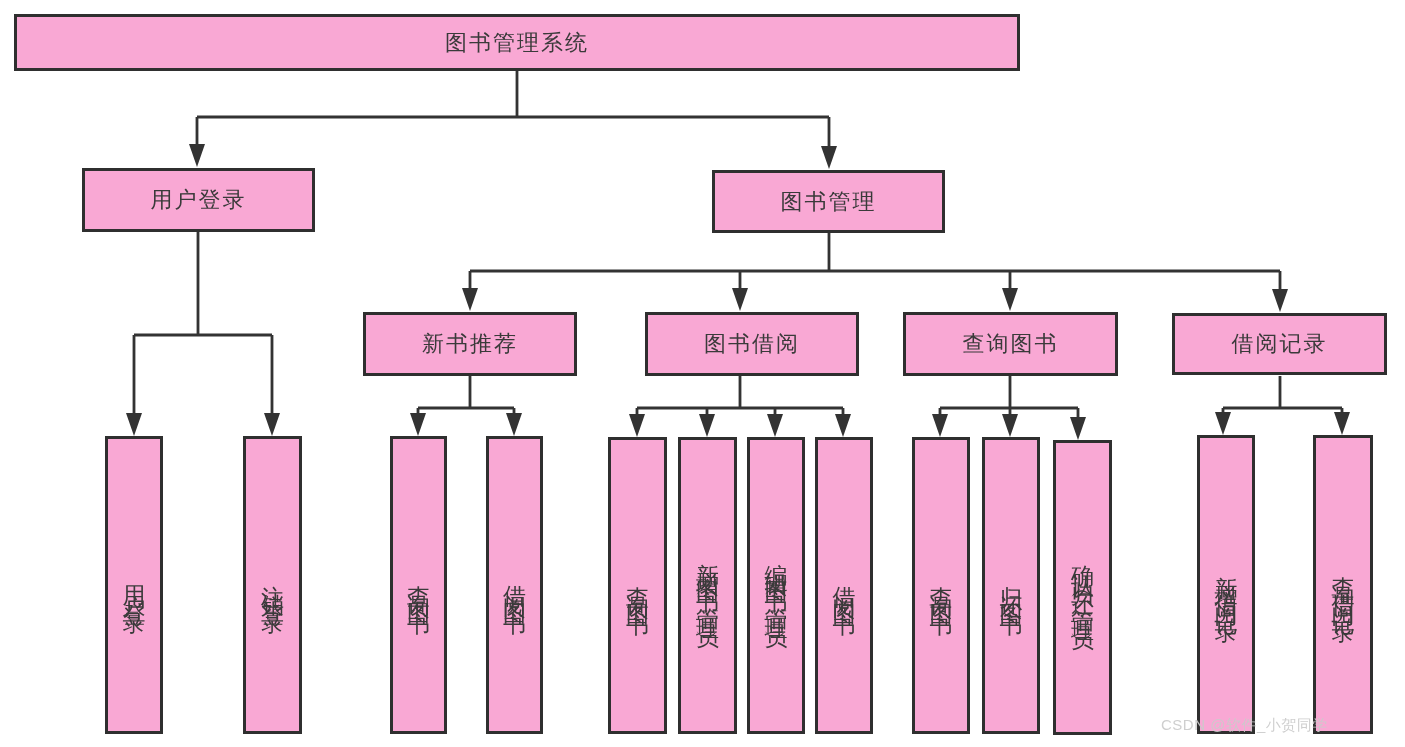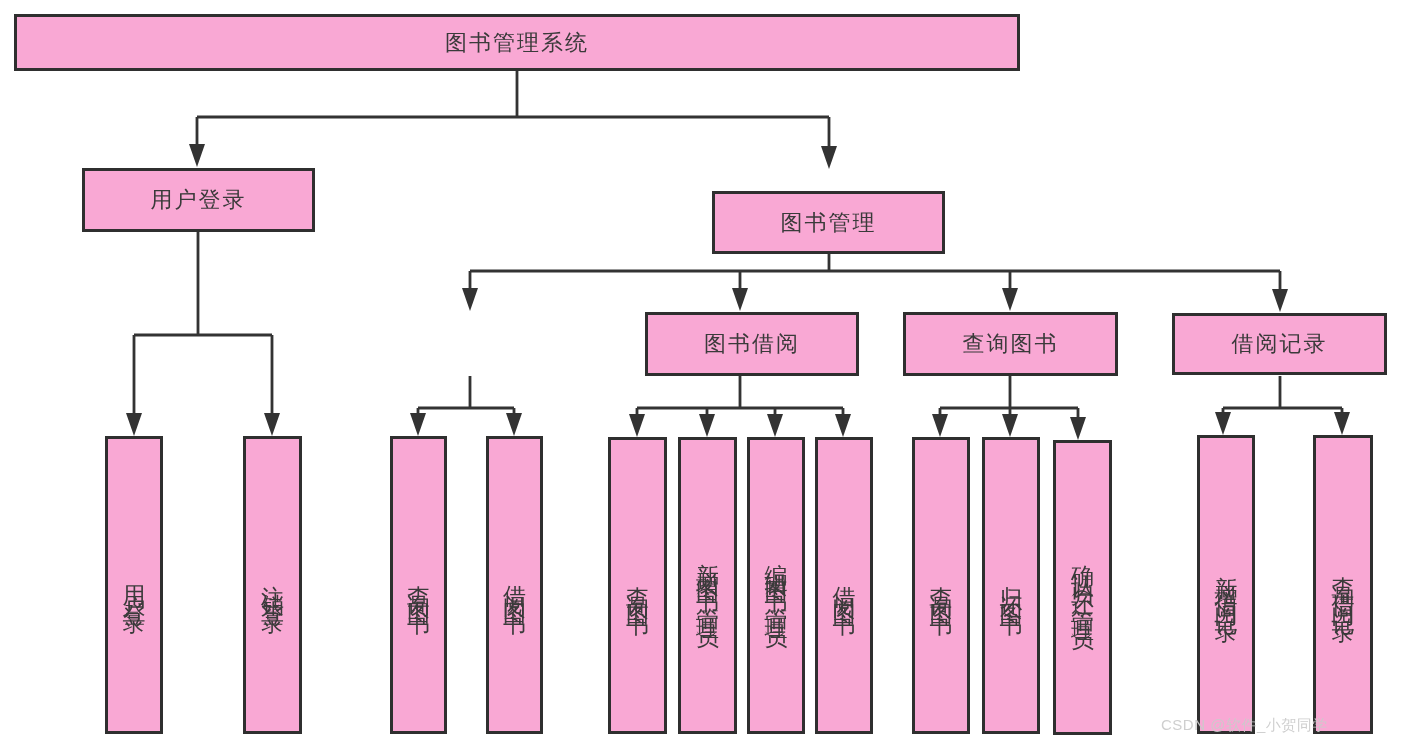--- a/index.html
+++ b/index.html
@@ -112,24 +112,27 @@
     </g>
   </svg>
 
   <div class="node" style="left:14px; top:14px; width:1006px; height:57px;">
     <span class="hlabel">图书管理系统</span>
   </div>
 
   <div class="node" style="left:82px; top:168px; width:233px; height:64px;">
     <span class="hlabel">用户登录</span>
   </div>
-  <div class="node" style="left:712px; top:170px; width:233px; height:63px;margin-top:21px;">
+  <div class="node" style="left:712px; top:170px; width:233px; height:63px;">
     <span class="hlabel">图书管理</span>
   </div>
 
+  <div class="node" style="left:363px; top:312px; width:214px; height:64px;">
+    <span class="hlabel">新书推荐</span>
+  </div>
   <div class="node" style="left:633px; top:312px; width:214px; height:64px;margin-left:12px;">
     <span class="hlabel">图书借阅</span>
   </div>
   <div class="node" style="left:903px; top:312px; width:215px; height:64px;">
     <span class="hlabel">查询图书</span>
   </div>
   <div class="node" style="left:1172px; top:313px; width:215px; height:62px;">
     <span class="hlabel">借阅记录</span>
   </div>
 

